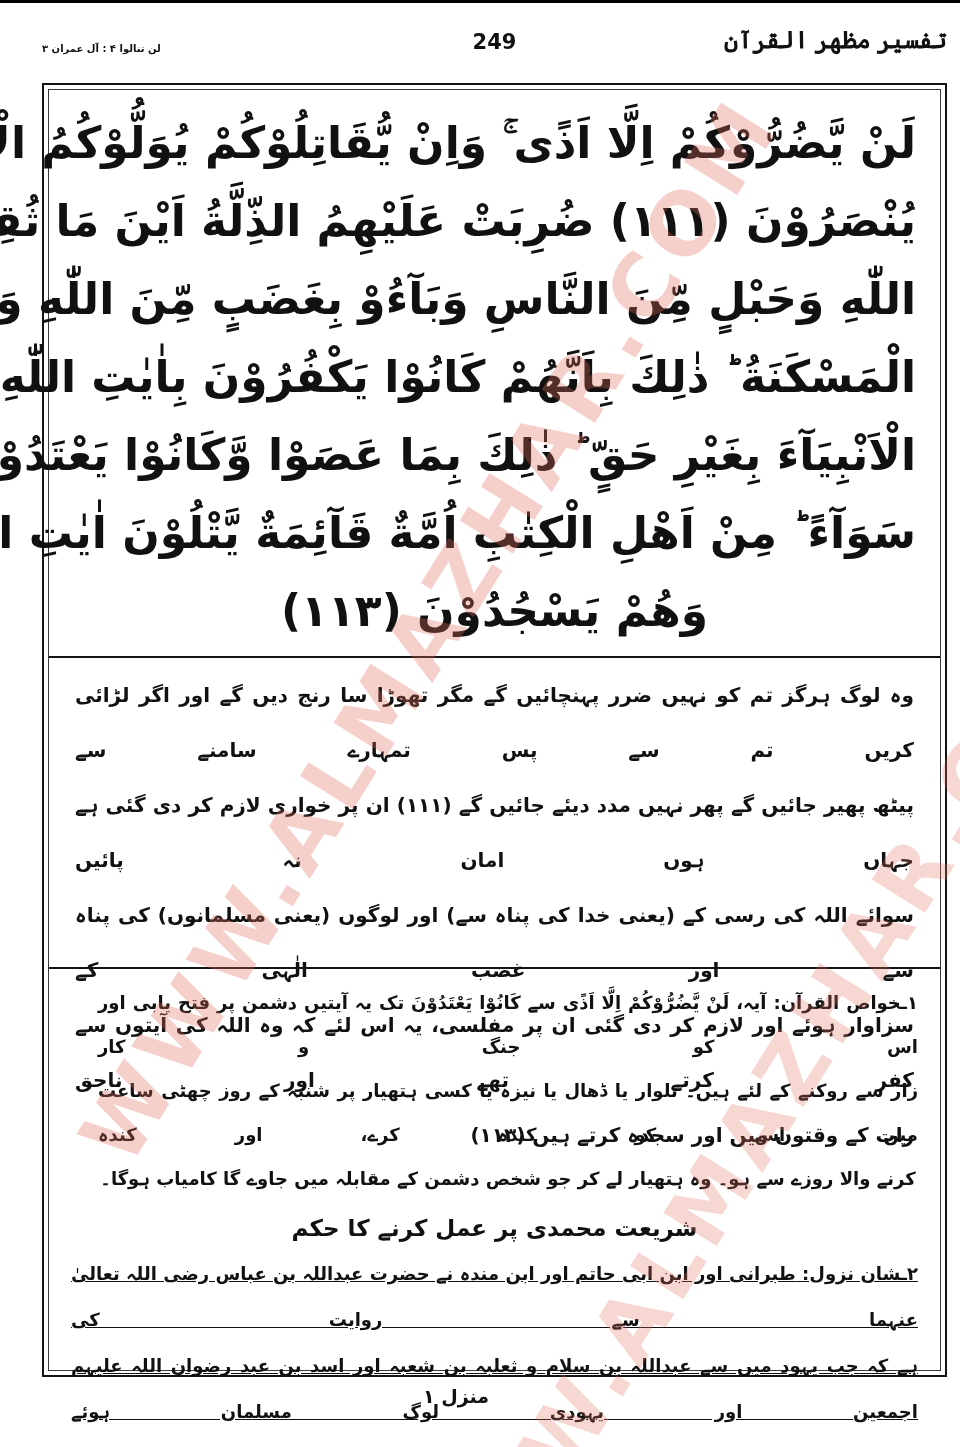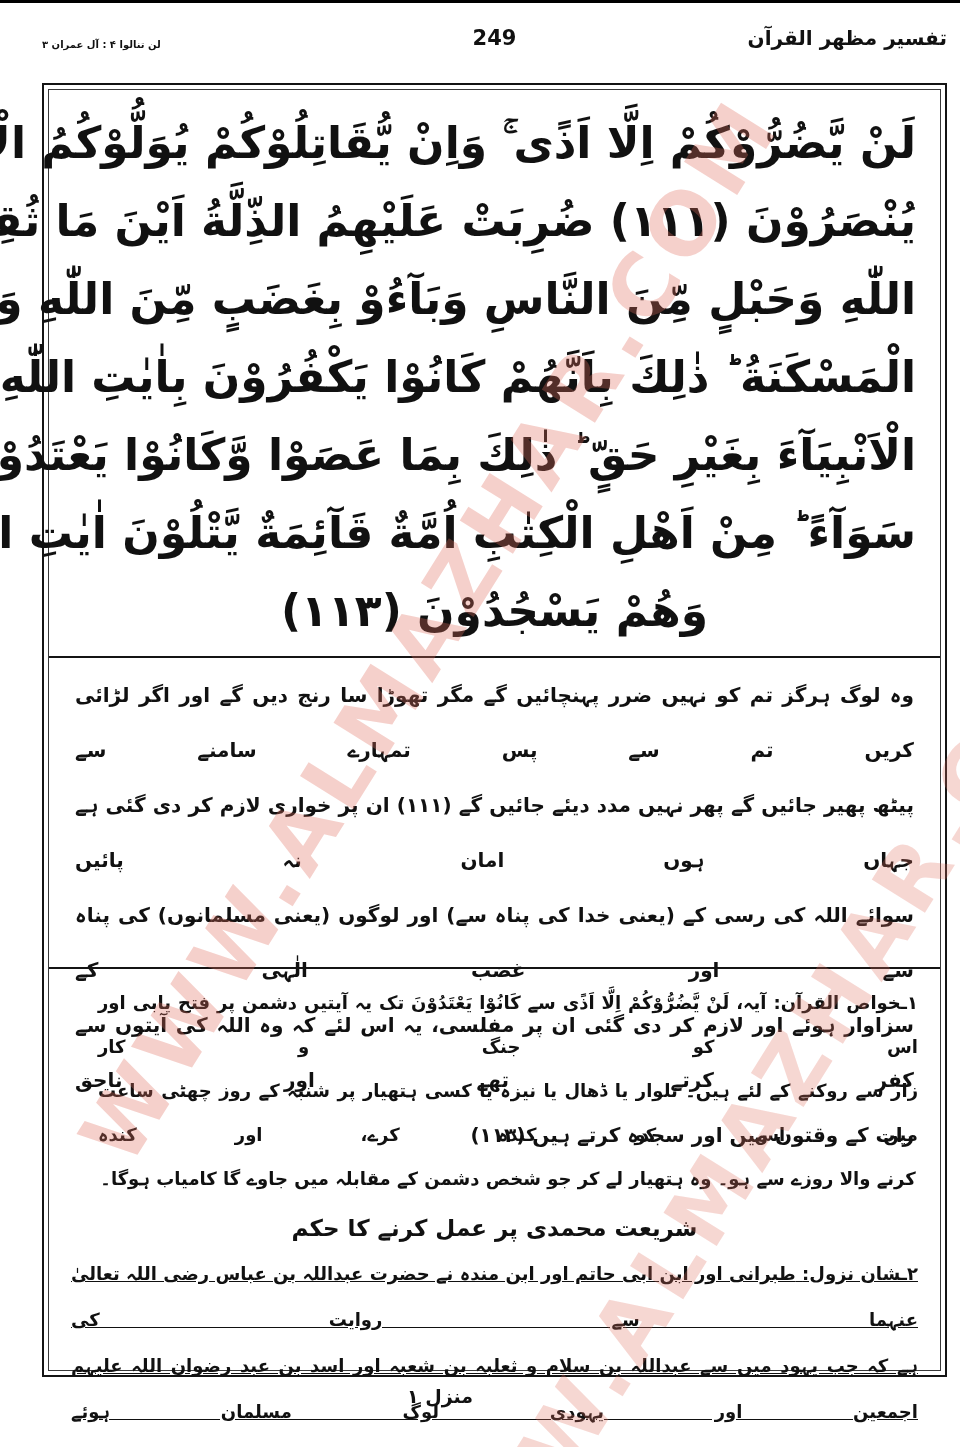--- a/index.html
+++ b/index.html
@@ -5,21 +5,21 @@
   * { margin:0; padding:0; box-sizing:border-box; }
   html,body { width:960px; height:1447px; background:#ffffff; color:#111;
     font-family:"DejaVu Sans", sans-serif; overflow:hidden; }
   body { position:relative; }
 
   .scan-edge { position:absolute; top:0; left:0; width:960px; height:3px; background:#000; }
 
   
   .pageheader { position:absolute; top:26px; left:42px; width:905px;
     display:flex; justify-content:space-between; align-items:flex-end; direction:rtl; }
-  .hdr-title { font-size:20px; font-weight:800; letter-spacing:0px; }
+  .hdr-title { font-size:24px; font-weight:800; letter-spacing:0px;font-family:Liberation Serif, serif; }
   .hdr-page  { font-size:21px; font-weight:800; position:absolute; left:50%; transform:translateX(-50%); bottom:0; }
   .hdr-ref   { font-size:10px; font-weight:700; }
 
   
   .frame { position:absolute; top:83px; left:42px; width:905px; height:1294px;
     border:2px solid #141414; background:transparent; }
   .frame-inner { position:absolute; inset:4px; border:1px solid #3a3a3a;
     display:flex; flex-direction:column; direction:rtl; }
 
   .rule { height:4px; border-top:1px solid #141414; border-bottom:1px solid #141414; }
@@ -44,21 +44,21 @@
   .inline-label { font-weight:800; }
 
   
   .section-heading { text-align:center; font-size:23px; font-weight:800;
     padding:14px 0 6px 0; direction:rtl; }
   .shan { padding:4px 22px 0 22px; }
   .sline { direction:rtl; font-size:18px; font-weight:700; line-height:46px;
     text-align:justify; text-align-last:justify;text-decoration:underline; }
 
   
-  .pagefooter { position:absolute; top:1385px; left:0; width:880px;
+  .pagefooter { position:absolute; top:1385px; left:16px; width:880px;
     text-align:center; font-size:19px; font-weight:700; direction:rtl; }
 
   
   .watermark { position:absolute; z-index:6; pointer-events:none;
     font-size:86px; font-weight:700; letter-spacing:8px; white-space:nowrap;
     color:rgba(224,110,92,0.32); direction:ltr; }
   .wm-a { top:630px; left:430px; transform:translate(-50%,-50%) rotate(-58deg); }
   .wm-b { top:1120px; left:760px; transform:translate(-50%,-50%) rotate(-58deg); opacity:0.85; }
 </style>
 </head>

